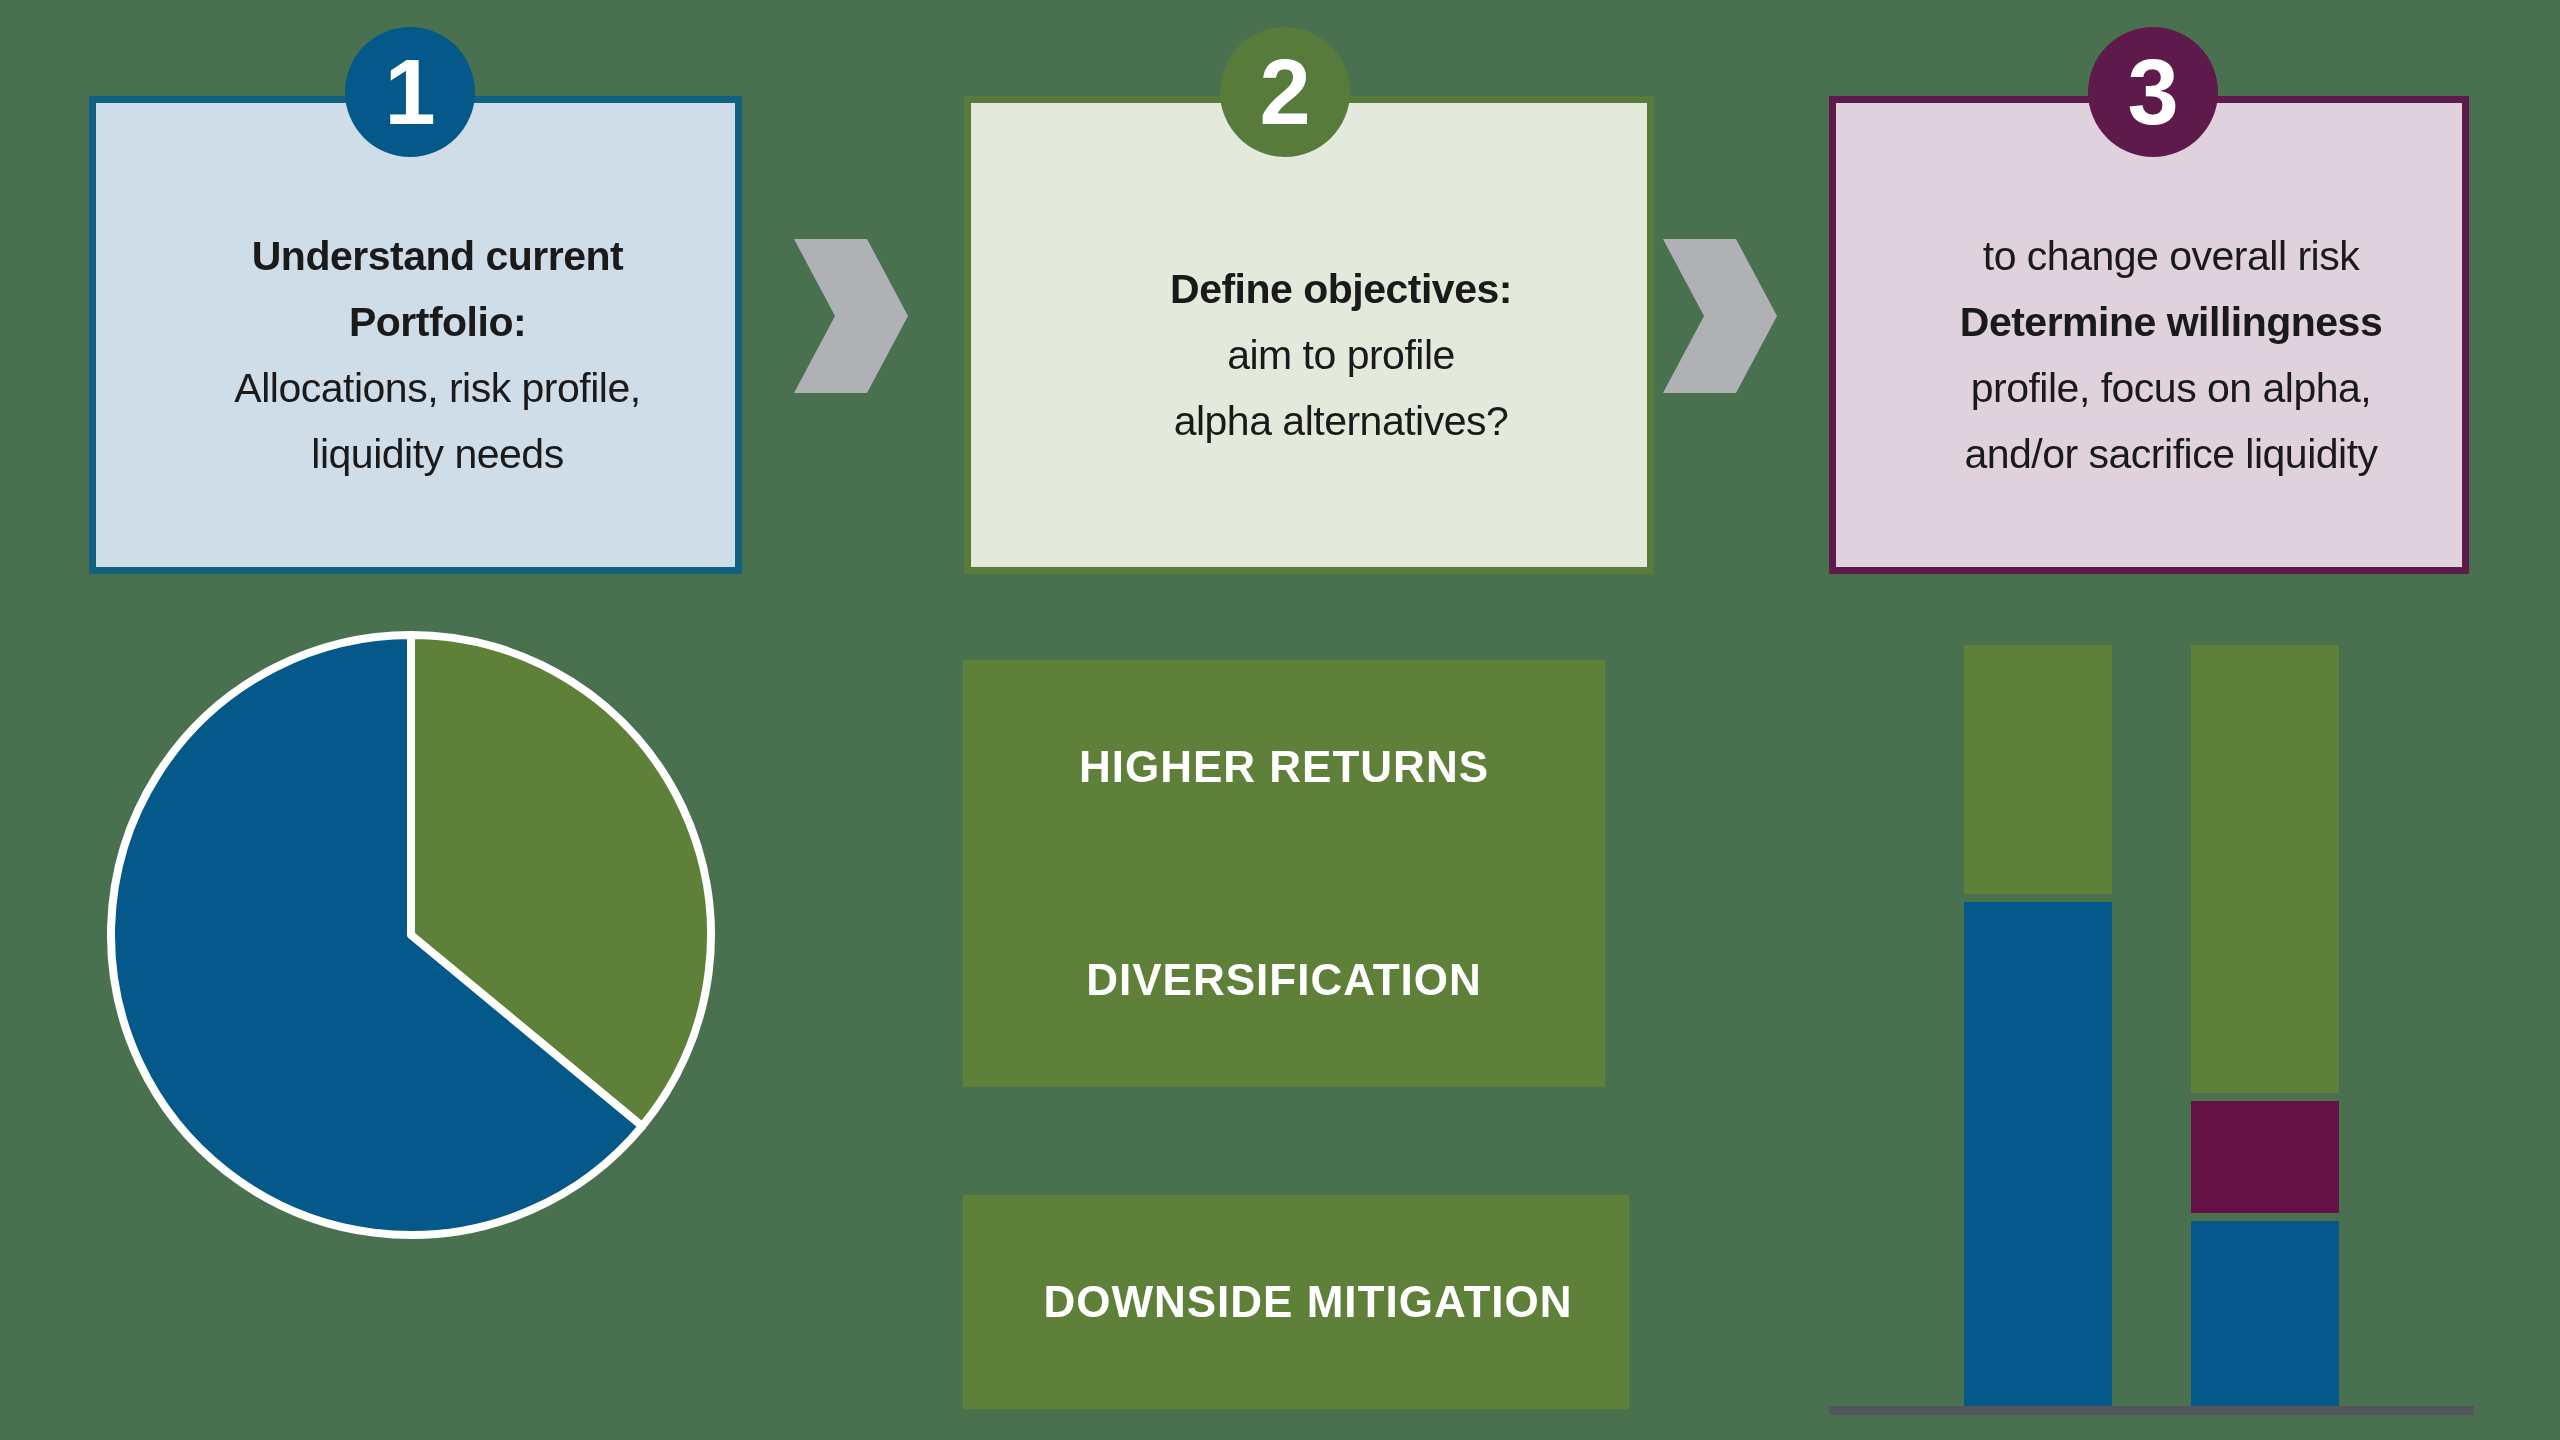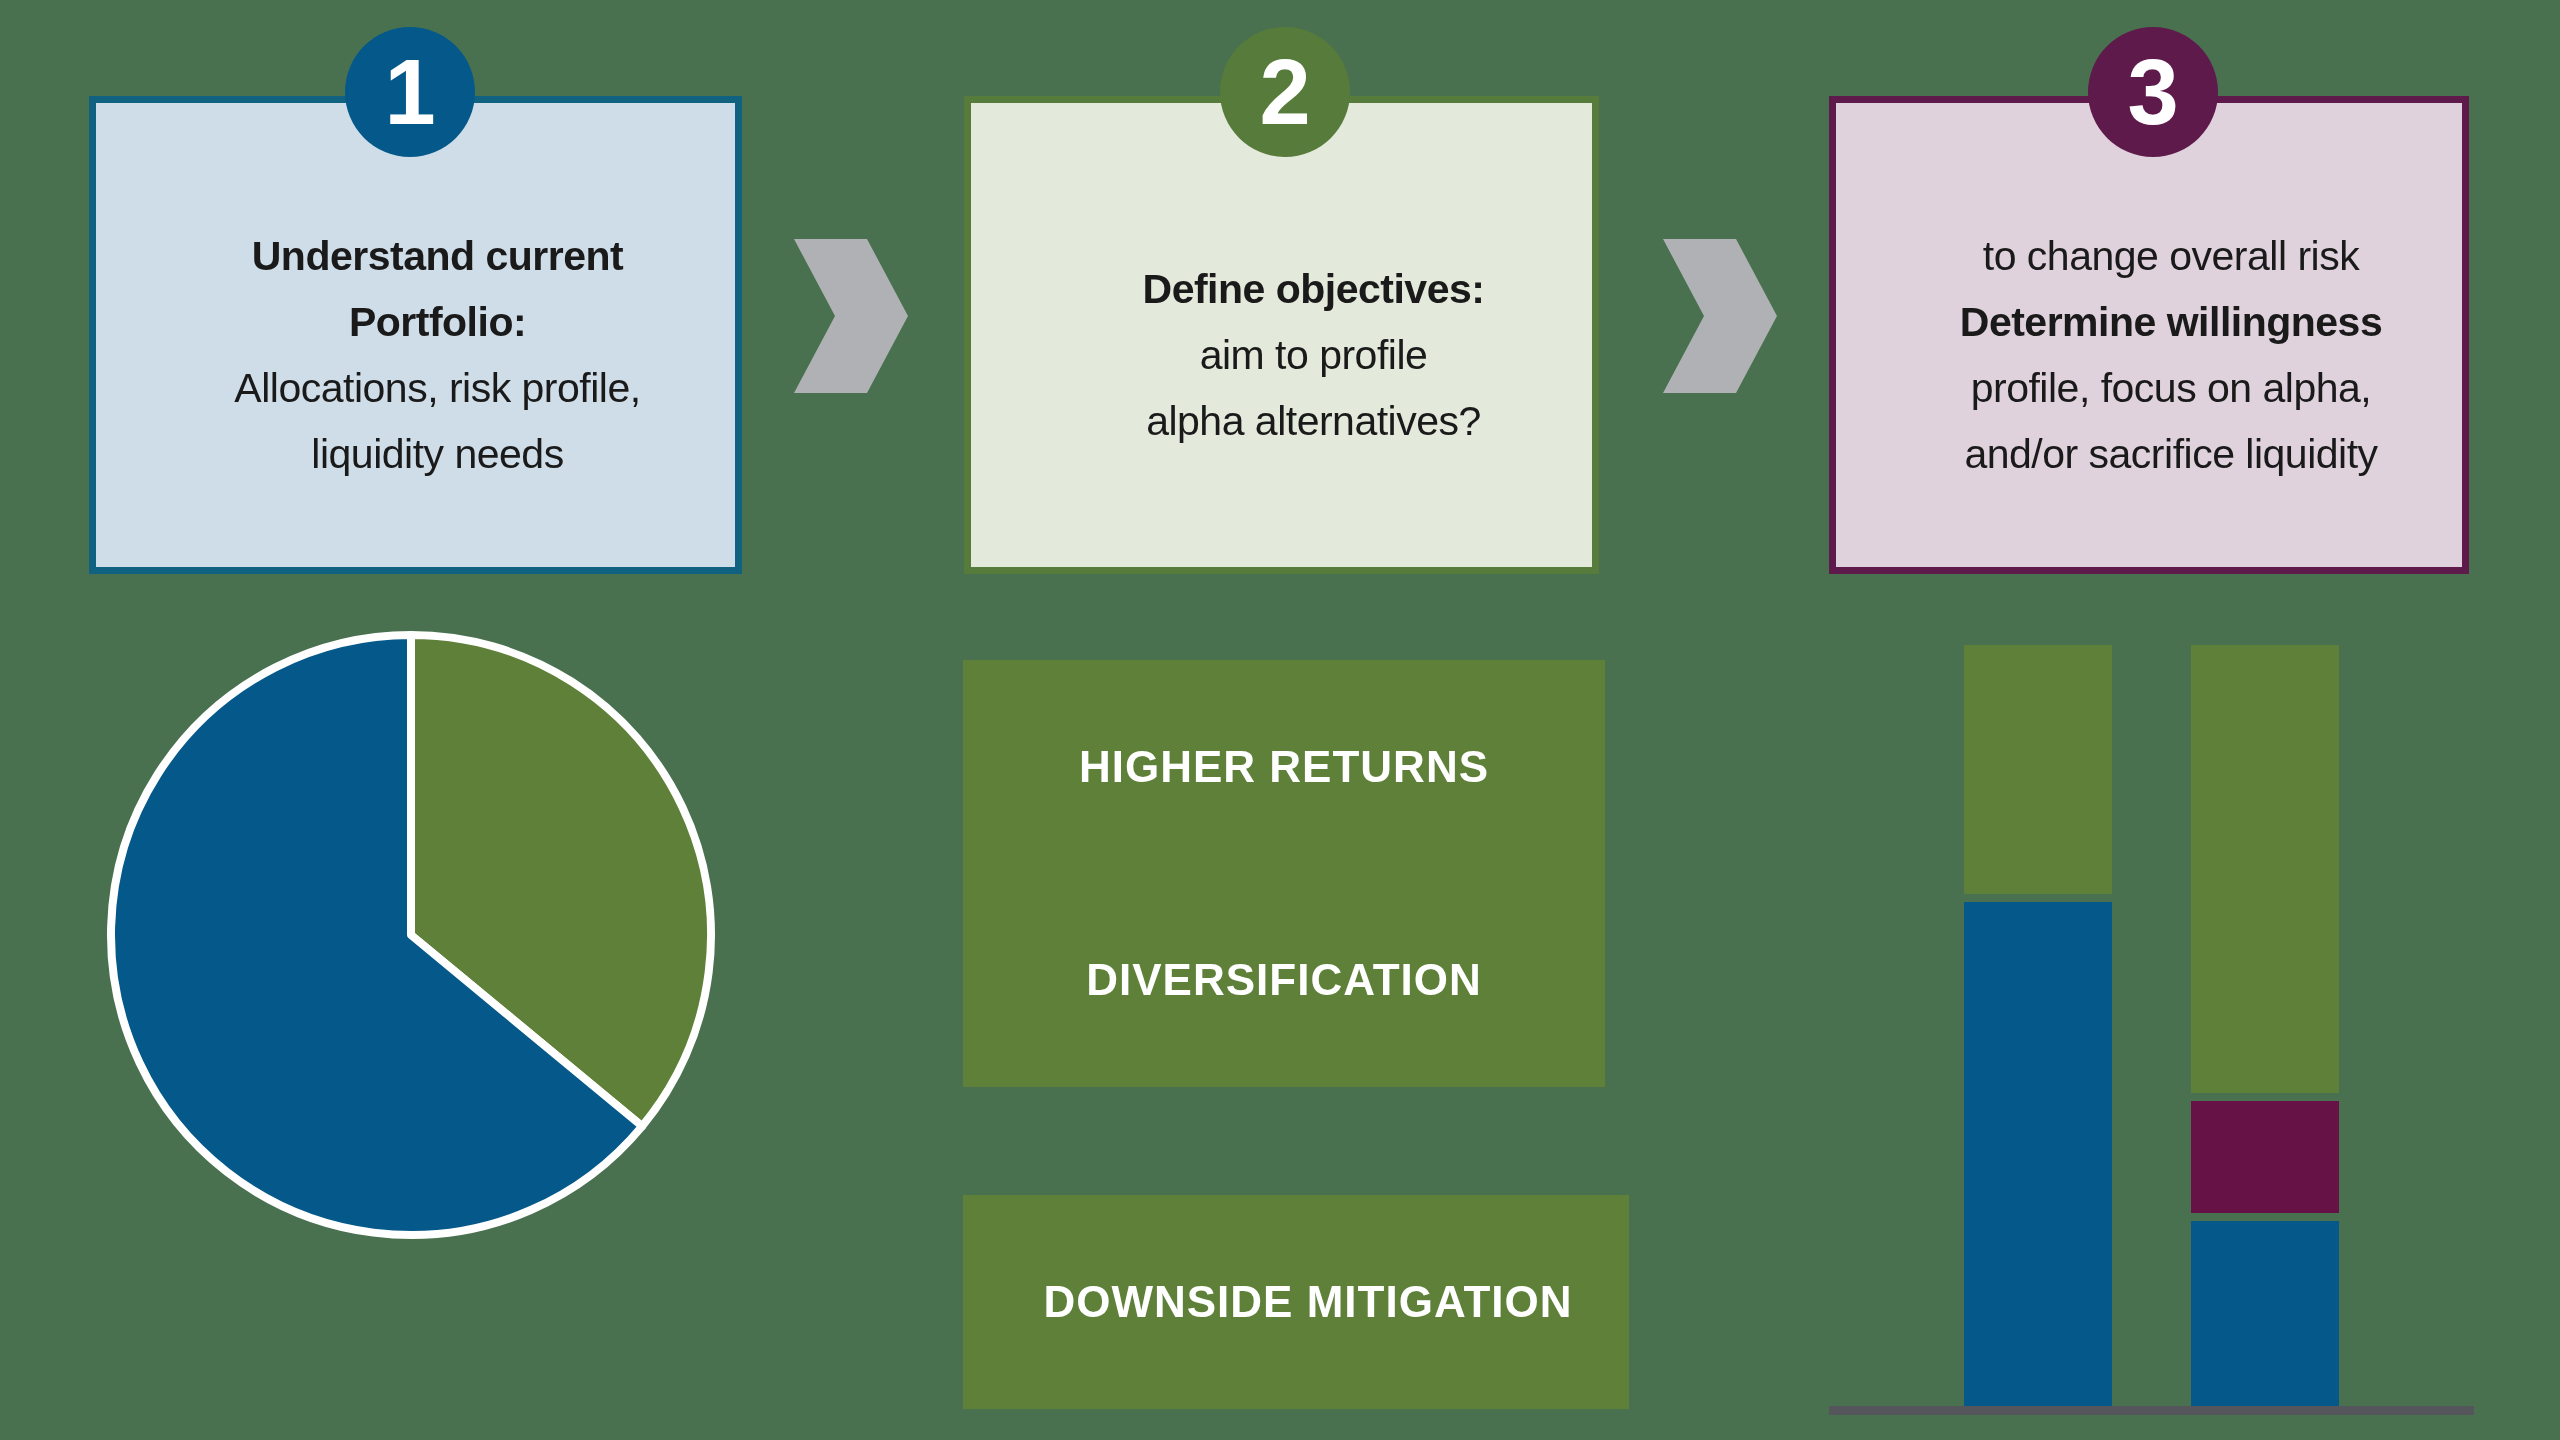--- a/index.html
+++ b/index.html
@@ -10,21 +10,21 @@
     font-family: "Liberation Sans", sans-serif;
   }
   #canvas { position: relative; width: 2560px; height: 1440px; }
 
   
   .card {
     position: absolute; top: 96px; height: 478px; box-sizing: border-box;
     border: 7px solid #000; display: flex; align-items: center; justify-content: center;
   }
   .card-1 { left: 89px;  width: 653px; background: var(--blue-fill, #CEDDE8);  border-color: var(--blue-border, #116180); }
-  .card-2 { left: 964px; width: 635px; background: var(--green-fill, #E3E9DB); border-color: var(--green-dark, #567B3A); padding-left: 20px; }
+  .card-2 { left: 964px; width: 690px; background: var(--green-fill, #E3E9DB); border-color: var(--green-dark, #567B3A); padding-left: 20px; }
   .card-3 { left: 1829px;width: 640px; background: var(--maroon-fill, #DFD2DD);border-color: var(--maroon, #5E1A4B); }
   .card-text { text-align: center; color: var(--text, #1A1A1A); font-size: 41px; line-height: 66px; letter-spacing: -0.5px; margin-top: 40px; margin-left: 44px; }
   .card-text .bold { font-weight: 700; }
 
   
   .badge {
     position: absolute; top: 27px; width: 130px; height: 130px; border-radius: 50%;
     display: flex; align-items: center; justify-content: center;
     color: #fff; font-size: 92px; font-weight: 700;
   }

